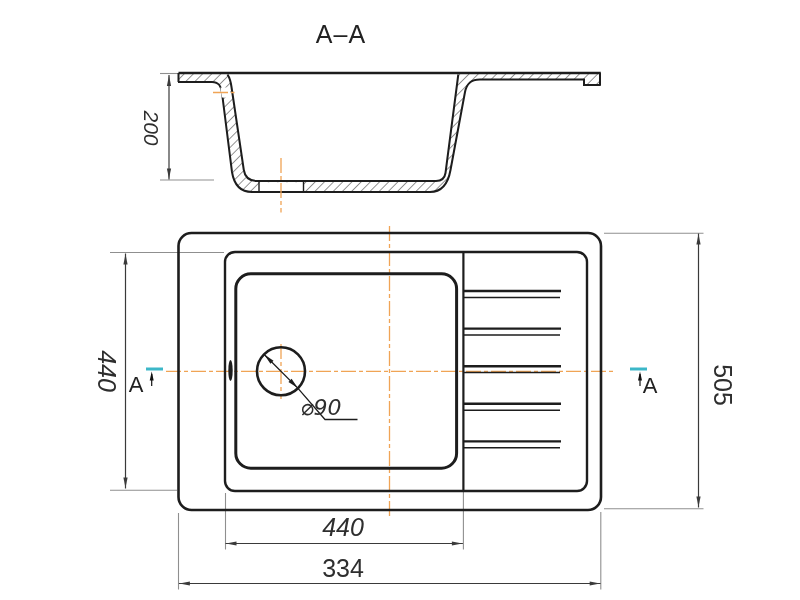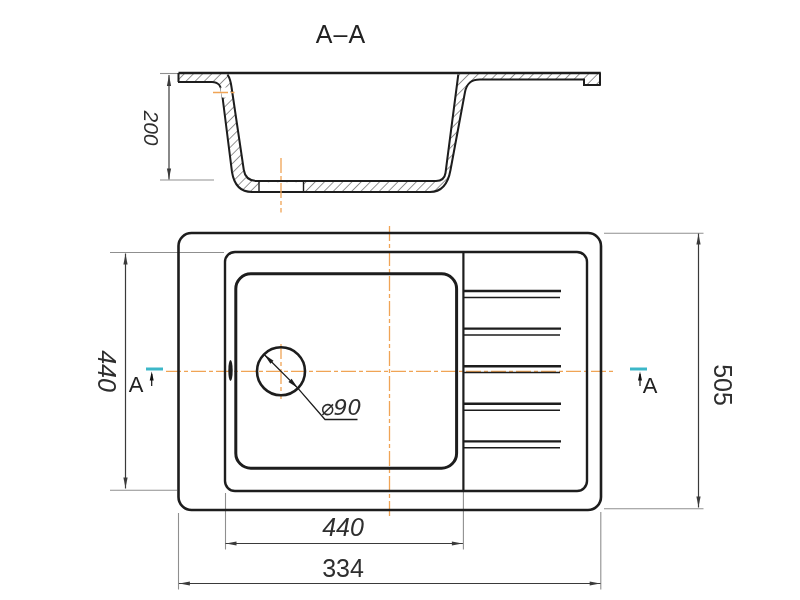--- a/index.html
+++ b/index.html
@@ -131,19 +131,19 @@
 <div class="lbl rot it t-dim-sm" style="left:151px;top:128px;">200</div>
 
 <div class="lbl rot it t-dim" style="left:106px;top:371px;">440</div>
 
 <div class="lbl rot t-dim" style="left:722px;top:385px;">505</div>
 
 <div class="lbl it t-dim" style="left:343px;top:527px;">440</div>
 
 <div class="lbl t-dim" style="left:343px;top:568px;">334</div>
 
-<div class="lbl it dia t-drain" style="left:341px;top:408px;">⌀90</div>
+<div class="lbl it dia t-drain" style="left:321px;top:408px;">⌀90</div>
 
 <div class="lbl t-marker" style="left:136px;top:385px;">A</div>
 
 <div class="lbl t-marker" style="left:650px;top:386px;">A</div>
 
 </div>
 
 </body></html>

